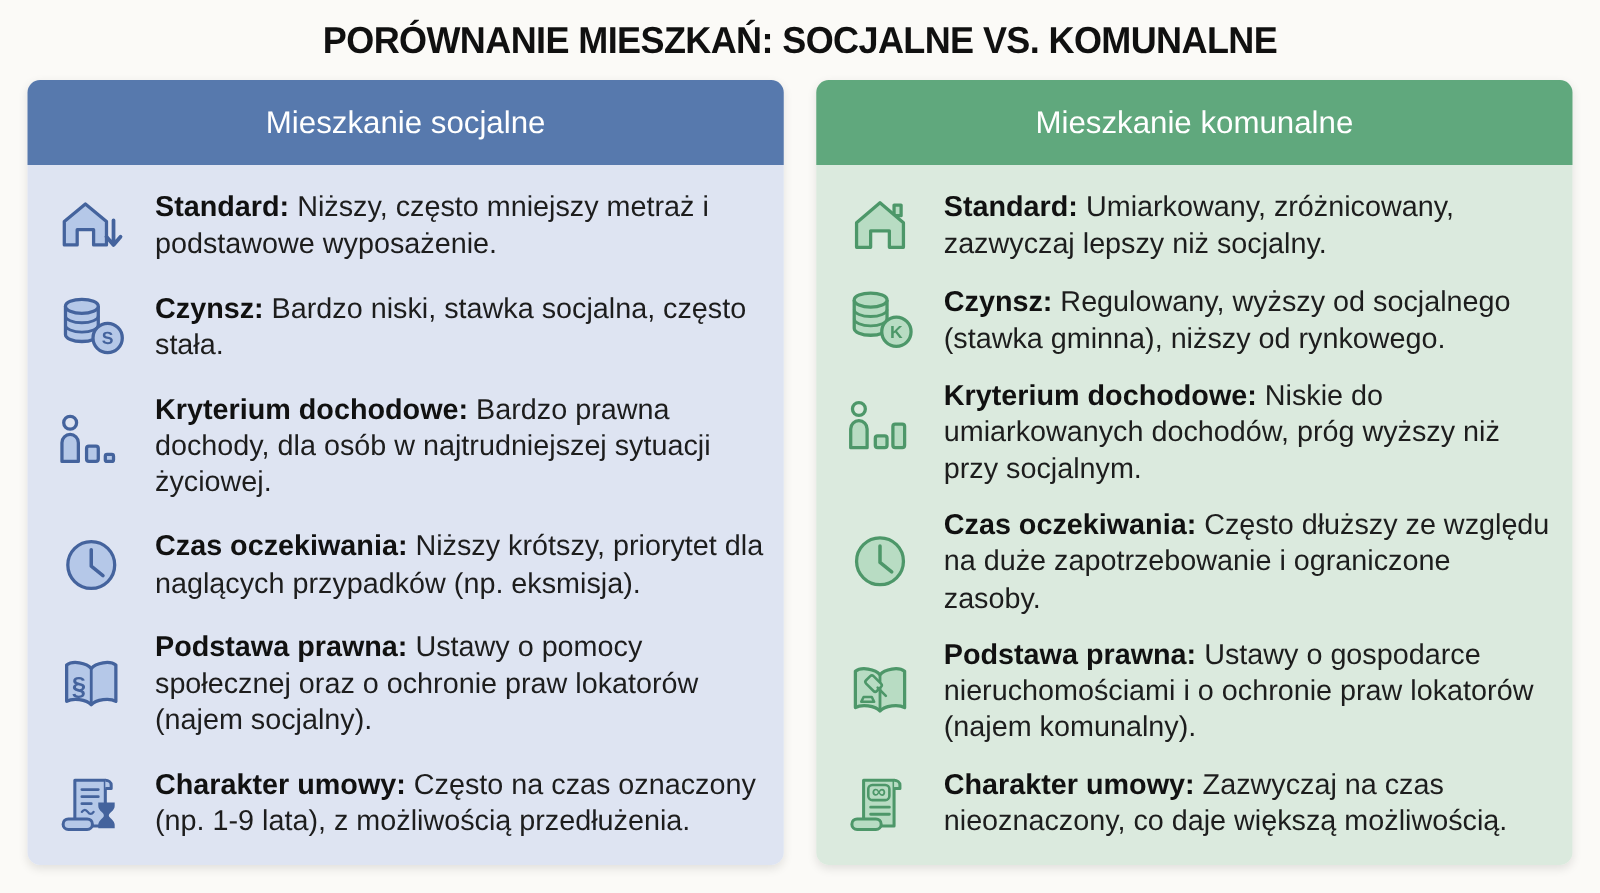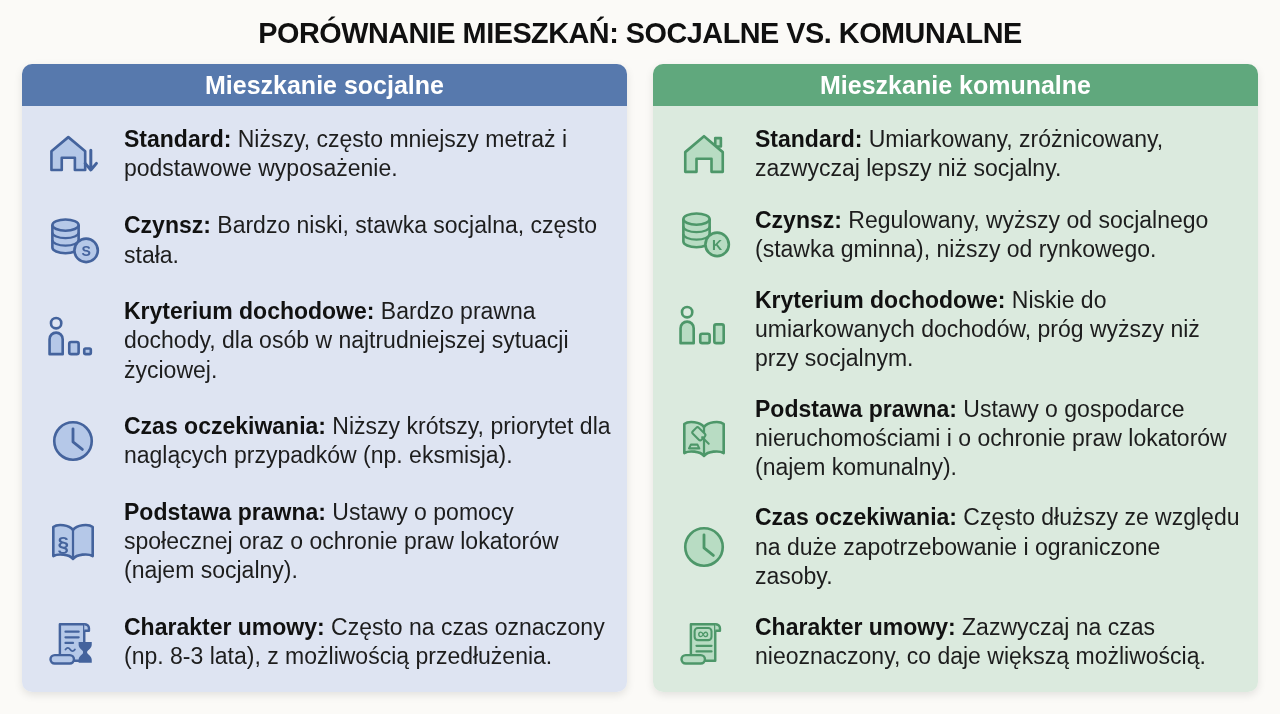--- a/index.html
+++ b/index.html
@@ -24,27 +24,27 @@
   }
   .panel {
     flex: 1 1 0;
     height: 628px;
     display: flex;
     flex-direction: column;
     border-radius: 10px;
     box-shadow: 0 3px 8px rgba(0,0,0,0.10);
   }
   .panel-header {
-    height: 42px;
+    height: 68px;
     flex: none;
     background: var(--header-bg, #888);
     border-radius: 10px 10px 0 0;
     color: #ffffff;
     font-size: 25px;
-    font-weight: 700;
+    font-weight: 400;
     display: flex;
     align-items: center;
     justify-content: center;
   }
   .panel-body {
     flex: 1;
     background: var(--body-bg, #eee);
     border-radius: 0 0 10px 10px;
     padding: 18px 14px 20px 14px;
     display: flex;
@@ -160,21 +160,21 @@
             <path d="M18 13 H44 V52 H22 A4 4 0 0 1 18 48 Z" fill="var(--icon-fill)" stroke="var(--icon-stroke)" stroke-width="2.6" stroke-linejoin="round"></path>
             <path d="M44 13 a5 4 0 0 1 5 4 v3 h-5" fill="var(--icon-fill)" stroke="var(--icon-stroke)" stroke-width="2.6" stroke-linejoin="round"></path>
             <rect x="8" y="46" width="25" height="9" rx="4.5" fill="var(--icon-fill)" stroke="var(--icon-stroke)" stroke-width="2.6"></rect>
             <path d="M24 21 H38 M24 27 H38 M24 33 H32" fill="none" stroke="var(--icon-stroke)" stroke-width="2.4" stroke-linecap="round"></path>
             <path d="M24 40 q2.5 -3.5 5 0 t5 0" fill="none" stroke="var(--icon-stroke)" stroke-width="2" stroke-linecap="round"></path>
             <path d="M38 32 h14 v3 c0 4 -5 6 -5 8 c0 2 5 4 5 8 v3 h-14 v-3 c0 -4 5 -6 5 -8 c0 -2 -5 -4 -5 -8 z" fill="var(--icon-stroke)" stroke="none"></path>
           </svg>
         </div>
         <p class="row-text">
           <strong>Charakter umowy:</strong>
-          <span>Często na czas oznaczony (np. 8-3 lata), z możliwością przedłużenia.</span>
+          <span>Często na czas oznaczony (np. 1-9 lata), z możliwością przedłużenia.</span>
         </p>
       </div>
 
     </div>
   </section>
 
   <section class="panel" style="--header-bg: #60a87d; --body-bg: #dbeade; --icon-stroke: #4d9769; --icon-fill: #b8dcc3;">
     <header class="panel-header">Mieszkanie komunalne</header>
     <div class="panel-body">
 
@@ -212,20 +212,33 @@
           <svg width="60" height="60" viewBox="0 0 64 64">
             <circle cx="14" cy="13" r="5.5" fill="none" stroke="var(--icon-stroke)" stroke-width="2.8"></circle>
             <path d="M7 30 a7 7 0 0 1 14 0 V46 H7 Z" fill="var(--icon-fill)" stroke="var(--icon-stroke)" stroke-width="2.8" stroke-linejoin="round"></path>
             <rect x="28" y="36" width="10" height="10" rx="2" fill="var(--icon-fill)" stroke="var(--icon-stroke)" stroke-width="2.8"></rect>
             <rect x="43" y="26" width="10" height="20" rx="2" fill="var(--icon-fill)" stroke="var(--icon-stroke)" stroke-width="2.8"></rect>
           </svg>
         </div>
         <p class="row-text">
           <strong>Kryterium dochodowe:</strong>
           <span>Niskie do umiarkowanych dochodów, próg wyższy niż przy socjalnym.</span>
+        </p>
+      </div>
+
+      <div class="row">
+        <div class="icon-wrap">
+          <svg width="60" height="60" viewBox="0 0 64 64">
+            <circle cx="32" cy="32" r="20" fill="var(--icon-fill)" stroke="var(--icon-stroke)" stroke-width="2.8"></circle>
+            <path d="M32 19 V33 L42 41" fill="none" stroke="var(--icon-stroke)" stroke-width="3" stroke-linecap="round" stroke-linejoin="round"></path>
+          </svg>
+        </div>
+        <p class="row-text">
+          <strong>Czas oczekiwania:</strong>
+          <span>Często dłuższy ze względu na duże zapotrzebowanie i ograniczone zasoby.</span>
         </p>
       </div>
 
       <div class="row">
         <div class="icon-wrap">
           <svg width="60" height="60" viewBox="0 0 64 64">
             <path d="M32 19 C28 14 16 12 11 16 V47 C16 44 28 45 32 50 C36 45 48 44 53 47 V16 C48 12 36 14 32 19 Z" fill="var(--icon-fill)" stroke="var(--icon-stroke)" stroke-width="2.8" stroke-linejoin="round"></path>
             <path d="M32 19 V50" fill="none" stroke="var(--icon-stroke)" stroke-width="2.4"></path>
             <g stroke="var(--icon-stroke)" stroke-width="2.2" stroke-linejoin="round" stroke-linecap="round">
               <rect x="22" y="20" width="9" height="13" rx="2" transform="rotate(-45 26.5 26.5)" fill="var(--icon-fill)"></rect>
@@ -236,33 +249,20 @@
         </div>
         <p class="row-text">
           <strong>Podstawa prawna:</strong>
           <span>Ustawy o gospodarce nieruchomościami i o ochronie praw lokatorów (najem komunalny).</span>
         </p>
       </div>
 
       <div class="row">
         <div class="icon-wrap">
           <svg width="60" height="60" viewBox="0 0 64 64">
-            <circle cx="32" cy="32" r="20" fill="var(--icon-fill)" stroke="var(--icon-stroke)" stroke-width="2.8"></circle>
-            <path d="M32 19 V33 L42 41" fill="none" stroke="var(--icon-stroke)" stroke-width="3" stroke-linecap="round" stroke-linejoin="round"></path>
-          </svg>
-        </div>
-        <p class="row-text">
-          <strong>Czas oczekiwania:</strong>
-          <span>Często dłuższy ze względu na duże zapotrzebowanie i ograniczone zasoby.</span>
-        </p>
-      </div>
-
-      <div class="row">
-        <div class="icon-wrap">
-          <svg width="60" height="60" viewBox="0 0 64 64">
             <path d="M18 13 H44 V52 H22 A4 4 0 0 1 18 48 Z" fill="var(--icon-fill)" stroke="var(--icon-stroke)" stroke-width="2.6" stroke-linejoin="round"></path>
             <path d="M44 13 a5 4 0 0 1 5 4 v3 h-5" fill="var(--icon-fill)" stroke="var(--icon-stroke)" stroke-width="2.6" stroke-linejoin="round"></path>
             <rect x="8" y="46" width="25" height="9" rx="4.5" fill="var(--icon-fill)" stroke="var(--icon-stroke)" stroke-width="2.6"></rect>
             <rect x="22" y="17" width="18" height="13" rx="3.5" fill="none" stroke="var(--icon-stroke)" stroke-width="2.2"></rect>
             <text class="badge-letter" x="31" y="28.5" text-anchor="middle" font-size="17" font-weight="bold" fill="var(--icon-stroke)">∞</text>
             <path d="M24 36 H40 M24 42 H40" fill="none" stroke="var(--icon-stroke)" stroke-width="2.4" stroke-linecap="round"></path>
           </svg>
         </div>
         <p class="row-text">
           <strong>Charakter umowy:</strong>

